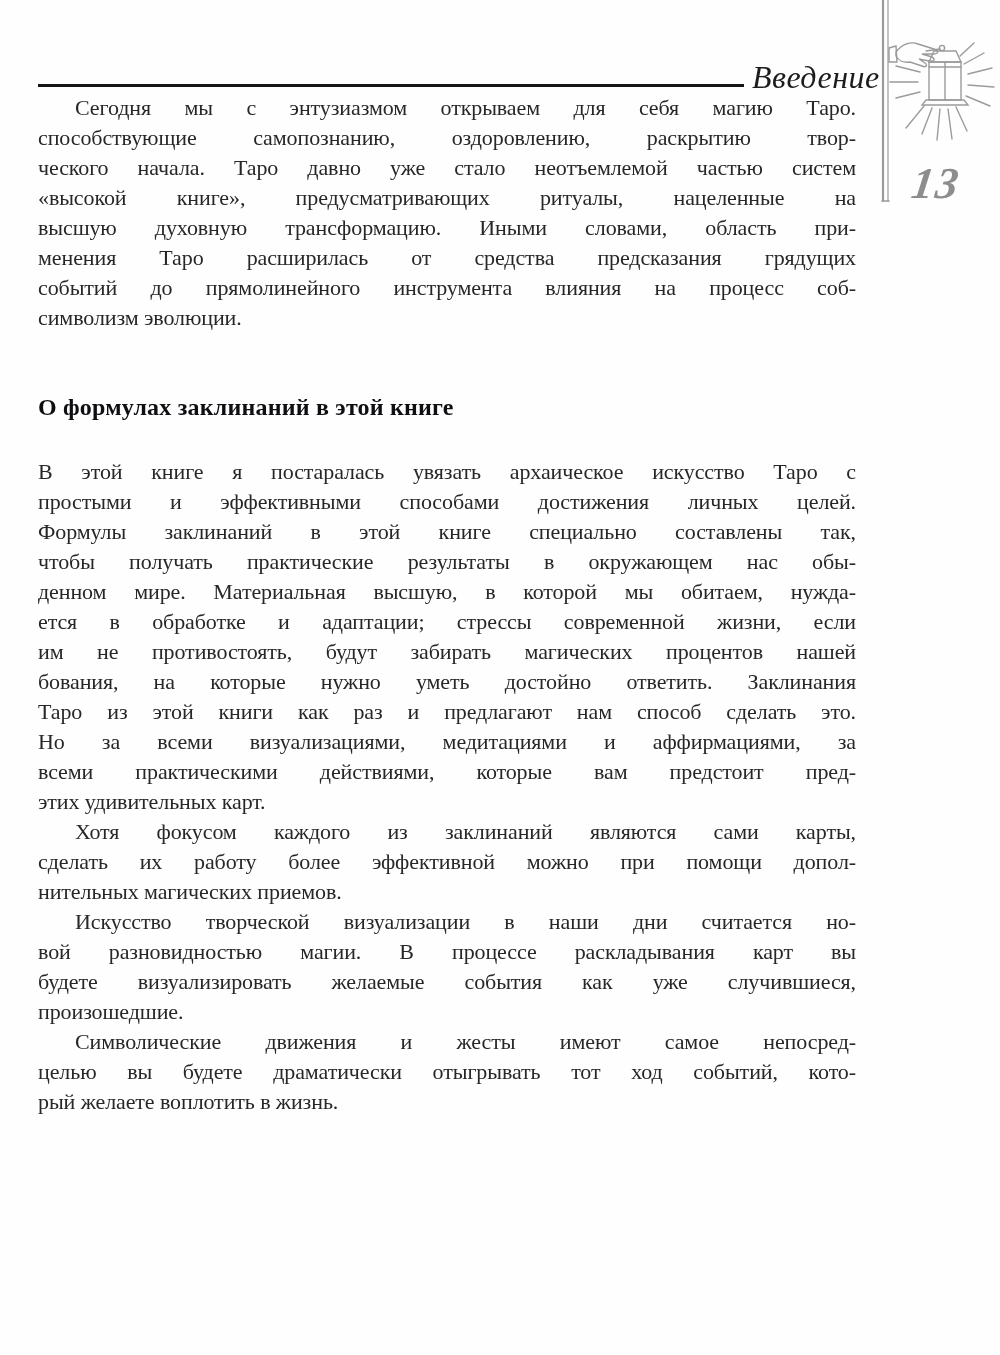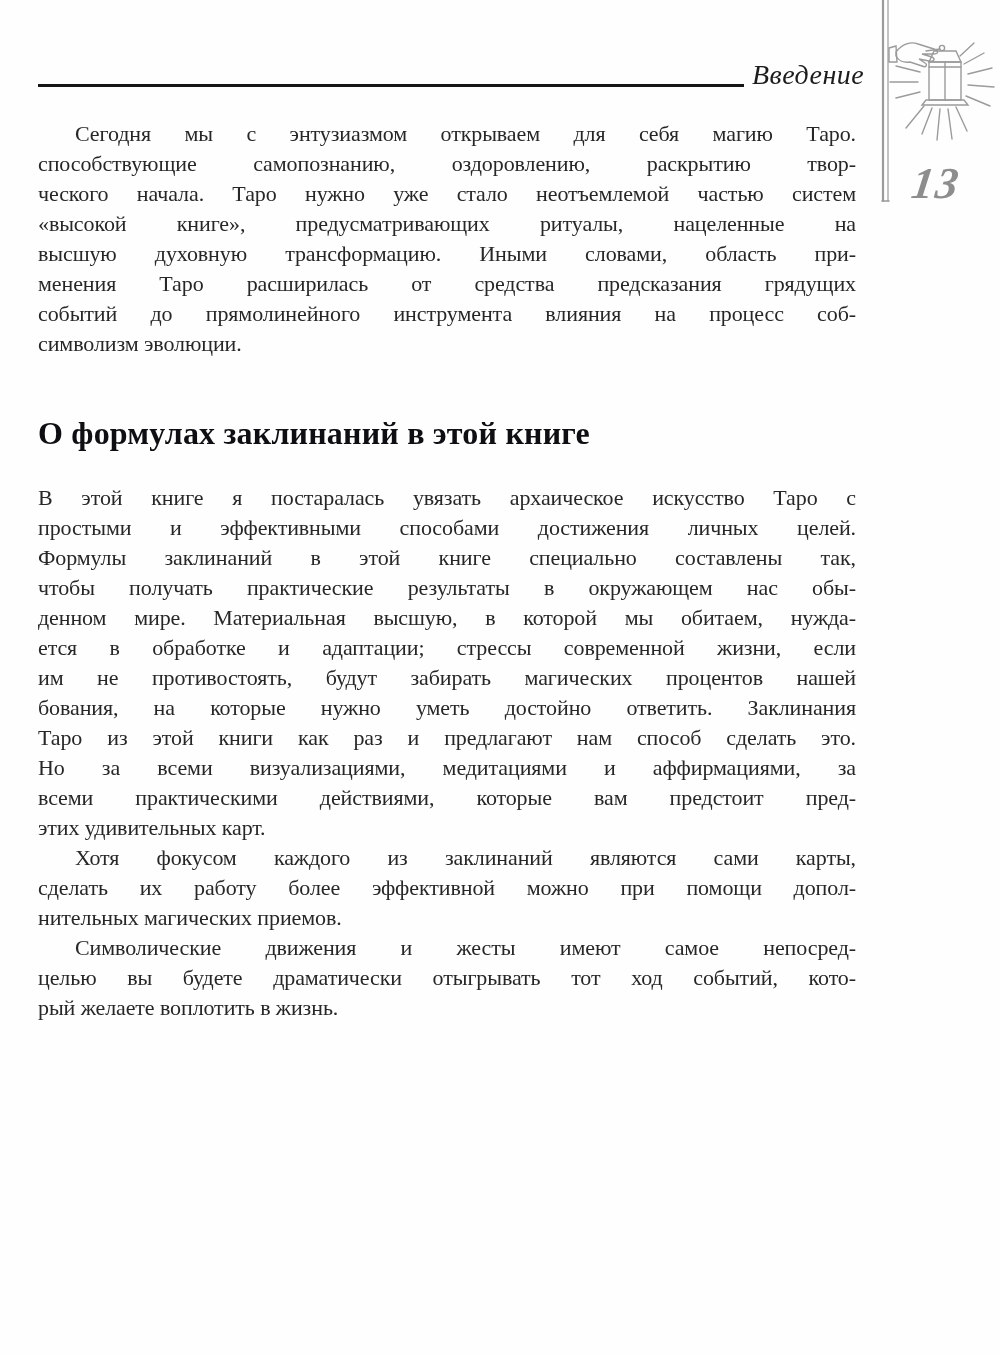--- a/index.html
+++ b/index.html
@@ -11,46 +11,46 @@
     overflow: hidden;
   }
   .page { position: absolute; inset: 0; background: #fefefe; }
 
   .header-rule {
     position: absolute; left: 38px; top: 84px;
     width: 706px; height: 3px; background: #161616;
   }
   .header-label {
     position: absolute; left: 752px; top: 59px;
-    font-style: italic; font-size: 28px; color: #1c1c1c;
+    font-style: italic; font-size: 32px; color: #1c1c1c;
     letter-spacing: 0.5px;
   }
 
   .ornament { position: absolute; left: 876px; top: 0; }
 
   .page-number {
     position: absolute; left: 912px; top: 158px;
     font-size: 44px; font-weight: bold; font-style: italic;
     color: #8d8d8d; transform: skewX(-8deg);
     letter-spacing: 2px;
   }
 
   .body-text {
-    position: absolute; left: 38px; top: 119px; width: 818px;
+    position: absolute; left: 38px; top: 93px; width: 818px;
     font-size: 22px; line-height: 30px; color: #272727;
     letter-spacing: -0.1px;
   }
   .paragraph { margin: 0; }
   .line { text-align: justify; text-align-last: justify; }
   .line.last { text-align: justify; text-align-last: left; }
   .paragraph.indent .line:first-child { text-indent: 37px; }
 
   .section-heading {
     margin: 54px 0 30px 0;
-    font-size: 32px; line-height: 40px; font-weight: bold;
+    font-size: 24px; line-height: 40px; font-weight: bold;
     color: #0f0f13; letter-spacing: 0.2px;
   }
 </style>
 </head>
 <body>
 
 <div class="page">
 
   <div class="header-rule"></div>
   <div class="header-label">Введение</div>
@@ -92,21 +92,21 @@
     <line x1="88" y1="64" x2="108" y2="53"></line>
     <line x1="84" y1="56" x2="98" y2="43"></line>
   </svg>
 
   <div class="page-number">13</div>
 
   <div class="body-text">
     <div id="intro-paragraph" class="paragraph indent">
         <div class="line">Сегодня мы с энтузиазмом открываем для себя магию Таро.</div>
         <div class="line">способствующие самопознанию, оздоровлению, раскрытию твор-</div>
-        <div class="line">ческого начала. Таро нужно уже стало неотъемлемой частью систем</div>
+        <div class="line">ческого начала. Таро давно уже стало неотъемлемой частью систем</div>
         <div class="line">«высокой книге», предусматривающих ритуалы, нацеленные на</div>
         <div class="line">высшую духовную трансформацию. Иными словами, область при-</div>
         <div class="line">менения Таро расширилась от средства предсказания грядущих</div>
         <div class="line">событий до прямолинейного инструмента влияния на процесс соб-</div>
         <div class="line last">символизм эволюции.</div>
       </div>
 
     <h2 class="section-heading">О формулах заклинаний в этой книге</h2>
 
     <div id="section-paragraphs">
@@ -123,20 +123,26 @@
           <div class="line">Но за всеми визуализациями, медитациями и аффирмациями, за</div>
           <div class="line">всеми практическими действиями, которые вам предстоит пред-</div>
           <div class="line last">этих удивительных карт.</div>
         </div>
         <div class="paragraph indent">
           <div class="line">Хотя фокусом каждого из заклинаний являются сами карты,</div>
           <div class="line">сделать их работу более эффективной можно при помощи допол-</div>
           <div class="line last">нительных магических приемов.</div>
         </div>
         <div class="paragraph indent">
+          <div class="line">Искусство творческой визуализации в наши дни считается но-</div>
+          <div class="line">вой разновидностью магии. В процессе раскладывания карт вы</div>
+          <div class="line">будете визуализировать желаемые события как уже случившиеся,</div>
+          <div class="line last">произошедшие.</div>
+        </div>
+        <div class="paragraph indent">
           <div class="line">Символические движения и жесты имеют самое непосред-</div>
           <div class="line">целью вы будете драматически отыгрывать тот ход событий, кото-</div>
           <div class="line last">рый желаете воплотить в жизнь.</div>
         </div>
       </div>
   </div>
 
 </div>
 
 </body></html>

